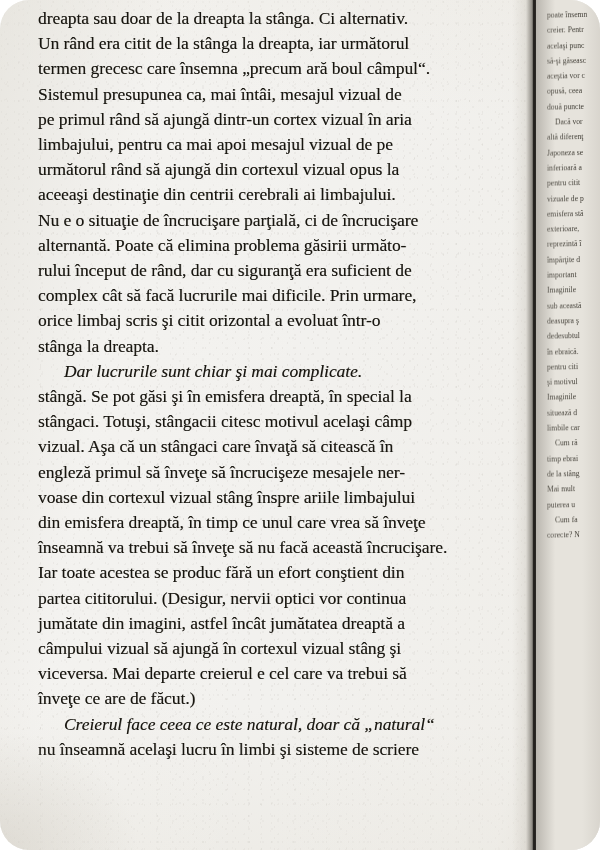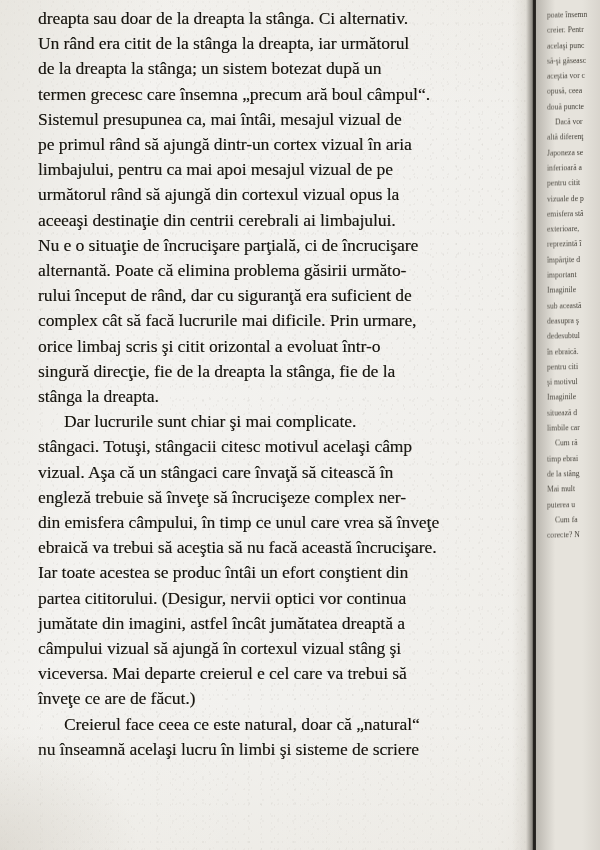--- a/index.html
+++ b/index.html
@@ -7,20 +7,21 @@
     padding: 0;
     background: #ffffff;
   }
   #page {
     position: relative;
     width: 600px;
     height: 850px;
     overflow: hidden;
     background: #f2f1ee;
     font-family: "Liberation Serif", "DejaVu Serif", serif;
+    border-radius: 29px;
   }
 
   
   #paper-texture {
     position: absolute;
     inset: 0;
     background:
       radial-gradient(circle at 12% 18%, rgba(170,165,155,0.16) 0 1px, transparent 1px),
       radial-gradient(circle at 38% 62%, rgba(175,170,160,0.14) 0 1px, transparent 1px),
       radial-gradient(circle at 68% 31%, rgba(165,160,150,0.15) 0 1px, transparent 1px),
@@ -51,21 +52,21 @@
     z-index: 5;
   }
   .line {
     font-size: 17.4px;
     line-height: 25.2px;
     color: #17150f;
     white-space: pre;
     letter-spacing: -0.02px;
     text-shadow: 0.35px 0.2px 0.35px rgba(40,36,28,0.45);
   }
-  .line.indent { text-indent: 26px; }
+  .line.indent { text-indent: 26px; font-style: italic; }
 
   
   #spine-shadow {
     position: absolute;
     left: 512px;
     top: 0;
     width: 24px;
     height: 850px;
     background: linear-gradient(90deg,
         rgba(240,238,232,0) 0%,
@@ -181,41 +182,41 @@
       </div>
     <div class="rp-shade"></div>
   </div>
 
   <div id="spine-shadow"></div>
   <div id="spine-line"></div>
 
   <div id="main-column">
       <div class="line">dreapta sau doar de la dreapta la stânga. Ci alternativ.</div>
       <div class="line">Un rând era citit de la stânga la dreapta, iar următorul</div>
-      <div class="line">de la dreapta la stânga; un sistem botezat după un</div>
       <div class="line">termen grecesc care însemna „precum ară boul câmpul“.</div>
       <div class="line">Sistemul presupunea ca, mai întâi, mesajul vizual de</div>
       <div class="line">pe primul rând să ajungă dintr-un cortex vizual în aria</div>
       <div class="line">limbajului, pentru ca mai apoi mesajul vizual de pe</div>
       <div class="line">următorul rând să ajungă din cortexul vizual opus la</div>
       <div class="line">aceeaşi destinaţie din centrii cerebrali ai limbajului.</div>
       <div class="line">Nu e o situaţie de încrucişare parţială, ci de încrucişare</div>
       <div class="line">alternantă. Poate că elimina problema găsirii următo-</div>
       <div class="line">rului început de rând, dar cu siguranţă era suficient de</div>
       <div class="line">complex cât să facă lucrurile mai dificile. Prin urmare,</div>
       <div class="line">orice limbaj scris şi citit orizontal a evoluat într-o</div>
-      <div class="line">singură direcţie, fie de la dreapta la stânga, fie de la</div>
       <div class="line">stânga la dreapta.</div>
       <div class="line indent">Dar lucrurile sunt chiar şi mai complicate.</div>
+      <div class="line">stângă. Se pot găsi şi în emisfera dreaptă, în special la</div>
       <div class="line">stângaci. Totuşi, stângacii citesc motivul acelaşi câmp</div>
       <div class="line">vizual. Aşa că un stângaci care învaţă să citească în</div>
-      <div class="line">engleză trebuie să înveţe să încrucişeze complex ner-</div>
-      <div class="line">din emisfera câmpului, în timp ce unul care vrea să înveţe</div>
-      <div class="line">ebraică va trebui să aceştia să nu facă această încrucişare.</div>
-      <div class="line">Iar toate acestea se produc întâi un efort conştient din</div>
+      <div class="line">engleză primul să înveţe să încrucişeze mesajele ner-</div>
+      <div class="line">voase din cortexul vizual stâng înspre ariile limbajului</div>
+      <div class="line">din emisfera dreaptă, în timp ce unul care vrea să înveţe</div>
+      <div class="line">înseamnă va trebui să înveţe să nu facă această încrucişare.</div>
+      <div class="line">Iar toate acestea se produc fără un efort conştient din</div>
       <div class="line">partea cititorului. (Desigur, nervii optici vor continua</div>
       <div class="line">jumătate din imagini, astfel încât jumătatea dreaptă a</div>
       <div class="line">câmpului vizual să ajungă în cortexul vizual stâng şi</div>
       <div class="line">viceversa. Mai departe creierul e cel care va trebui să</div>
       <div class="line">înveţe ce are de făcut.)</div>
       <div class="line indent">Creierul face ceea ce este natural, doar că „natural“</div>
       <div class="line">nu înseamnă acelaşi lucru în limbi şi sisteme de scriere</div>
     </div>
 
   <div id="paper-shade"></div>

